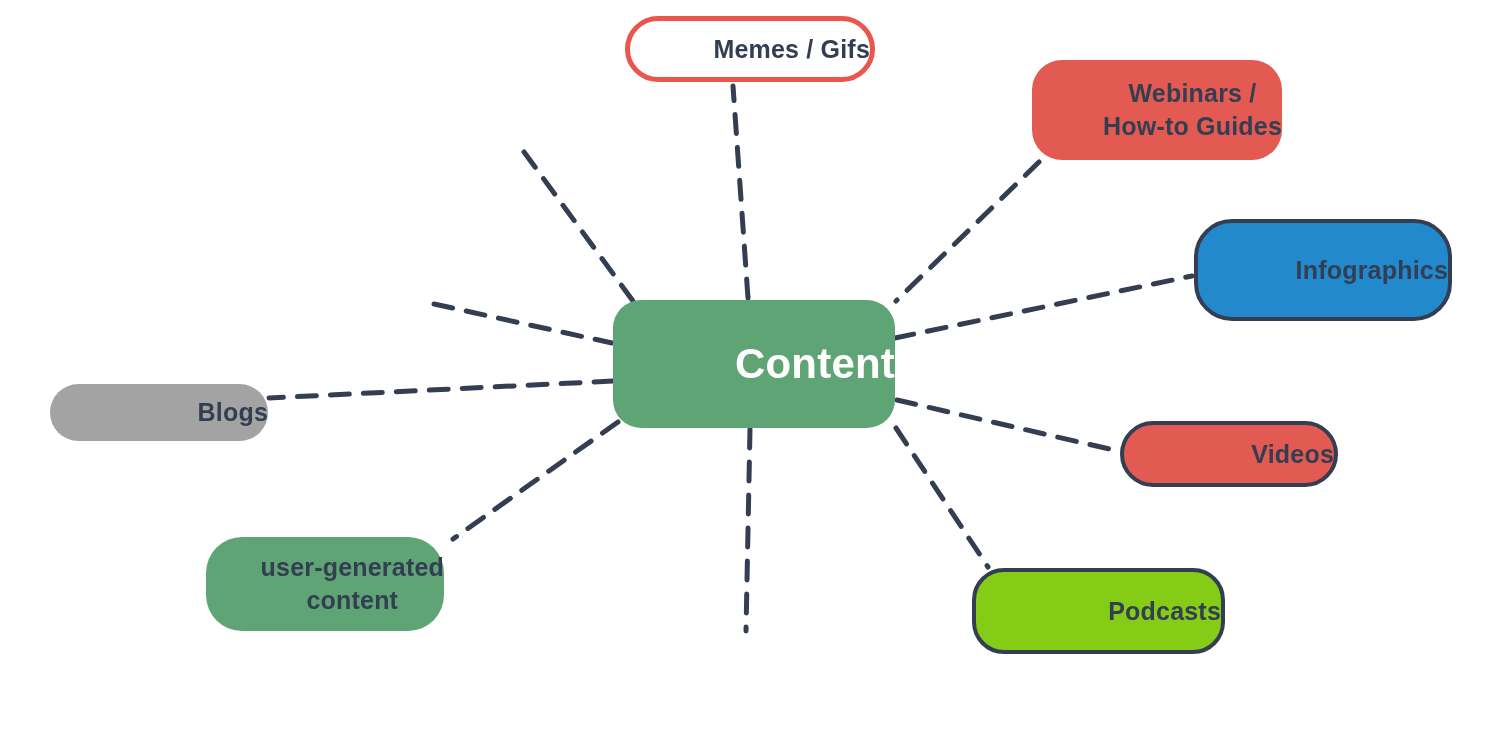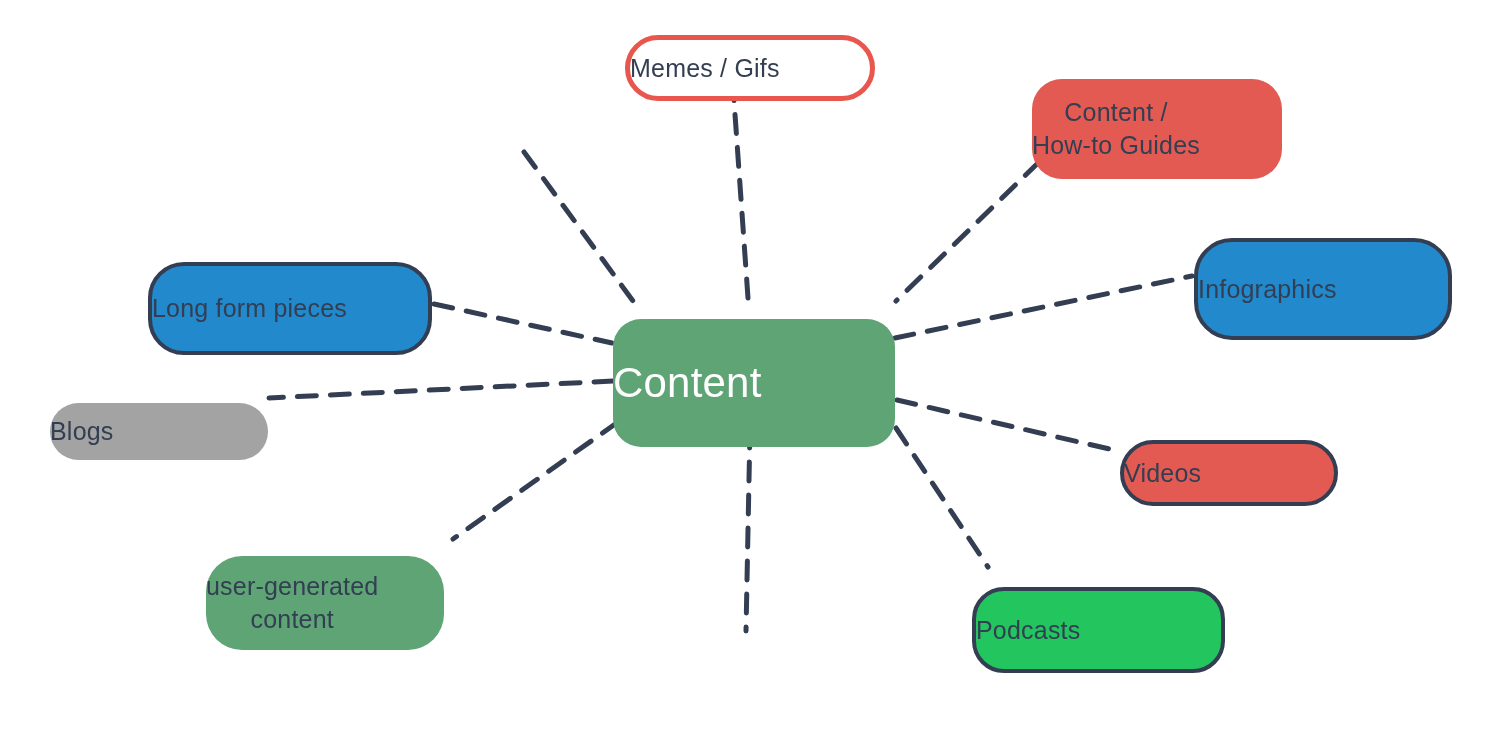--- a/index.html
+++ b/index.html
@@ -10,30 +10,29 @@
     font-family:"Liberation Sans","DejaVu Sans",sans-serif;
     overflow:hidden;
   }
   .connectors{position:absolute;left:0;top:0;width:1485px;height:743px;}
   .connectors line{
     stroke:#333e52;stroke-width:5;
     stroke-dasharray:19 14;stroke-linecap:round;
   }
   .node{
     position:absolute;
-    display:flex;align-items:center;justify-content:flex-start;
+    display:flex;align-items:center;justify-content:flex-end;
     text-align:center;
-    font-weight:normal;
+    font-weight:bold;
     color:#333e52;
     white-space:pre-line;
     box-sizing:border-box;
     line-height:1.32;
     font-size:25px;
     letter-spacing:0.2px;
-    margin-top:19px;
   }
   .node span{pointer-events:none;}
   #node-center{
     left:613px;top:300px;width:282px;height:128px;
     background:#5ea475;color:#ffffff;
     border-radius:28px;font-size:42px;
   }
   #node-memes{
     left:625px;top:16px;width:250px;height:66px;
     background:#ffffff;border:5px solid #e8564e;border-radius:33px;
@@ -49,21 +48,21 @@
   #node-infographics{
     left:1194px;top:219px;width:258px;height:102px;
     background:#2189cc;border:4px solid #333e52;border-radius:38px;
   }
   #node-videos{
     left:1120px;top:421px;width:218px;height:66px;
     background:#e25a52;border:4px solid #333e52;border-radius:33px;
   }
   #node-podcasts{
     left:972px;top:568px;width:253px;height:86px;
-    background:#22c55e;border:4px solid #333e52;border-radius:32px;
+    background:#84cc16;border:4px solid #333e52;border-radius:32px;
   }
   #node-email{
     left:605px;top:632px;width:310px;height:88px;
     background:#2189cc;border-radius:30px;
   }
   #node-ugc{
     left:206px;top:537px;width:238px;height:94px;
     background:#5ea475;border-radius:36px;
   }
   #node-blogs{
@@ -96,21 +95,21 @@
   <div class="node" id="node-center">
     <span>Content</span>
   </div>
 
   <div class="node" id="node-memes">
     <span>Memes / Gifs</span>
   </div>
 
 
   <div class="node" id="node-webinars">
-    <span>Content /
+    <span>Webinars /
 How-to Guides</span>
   </div>
 
   <div class="node" id="node-infographics">
     <span>Infographics</span>
   </div>
 
   <div class="node" id="node-videos">
     <span>Videos</span>
   </div>
@@ -122,17 +121,14 @@
 
   <div class="node" id="node-ugc">
     <span>user-generated
 content</span>
   </div>
 
   <div class="node" id="node-blogs">
     <span>Blogs</span>
   </div>
 
-  <div class="node" id="node-longform">
-    <span>Long form pieces</span>
-  </div>
 
 </div>
 
 </body></html>

